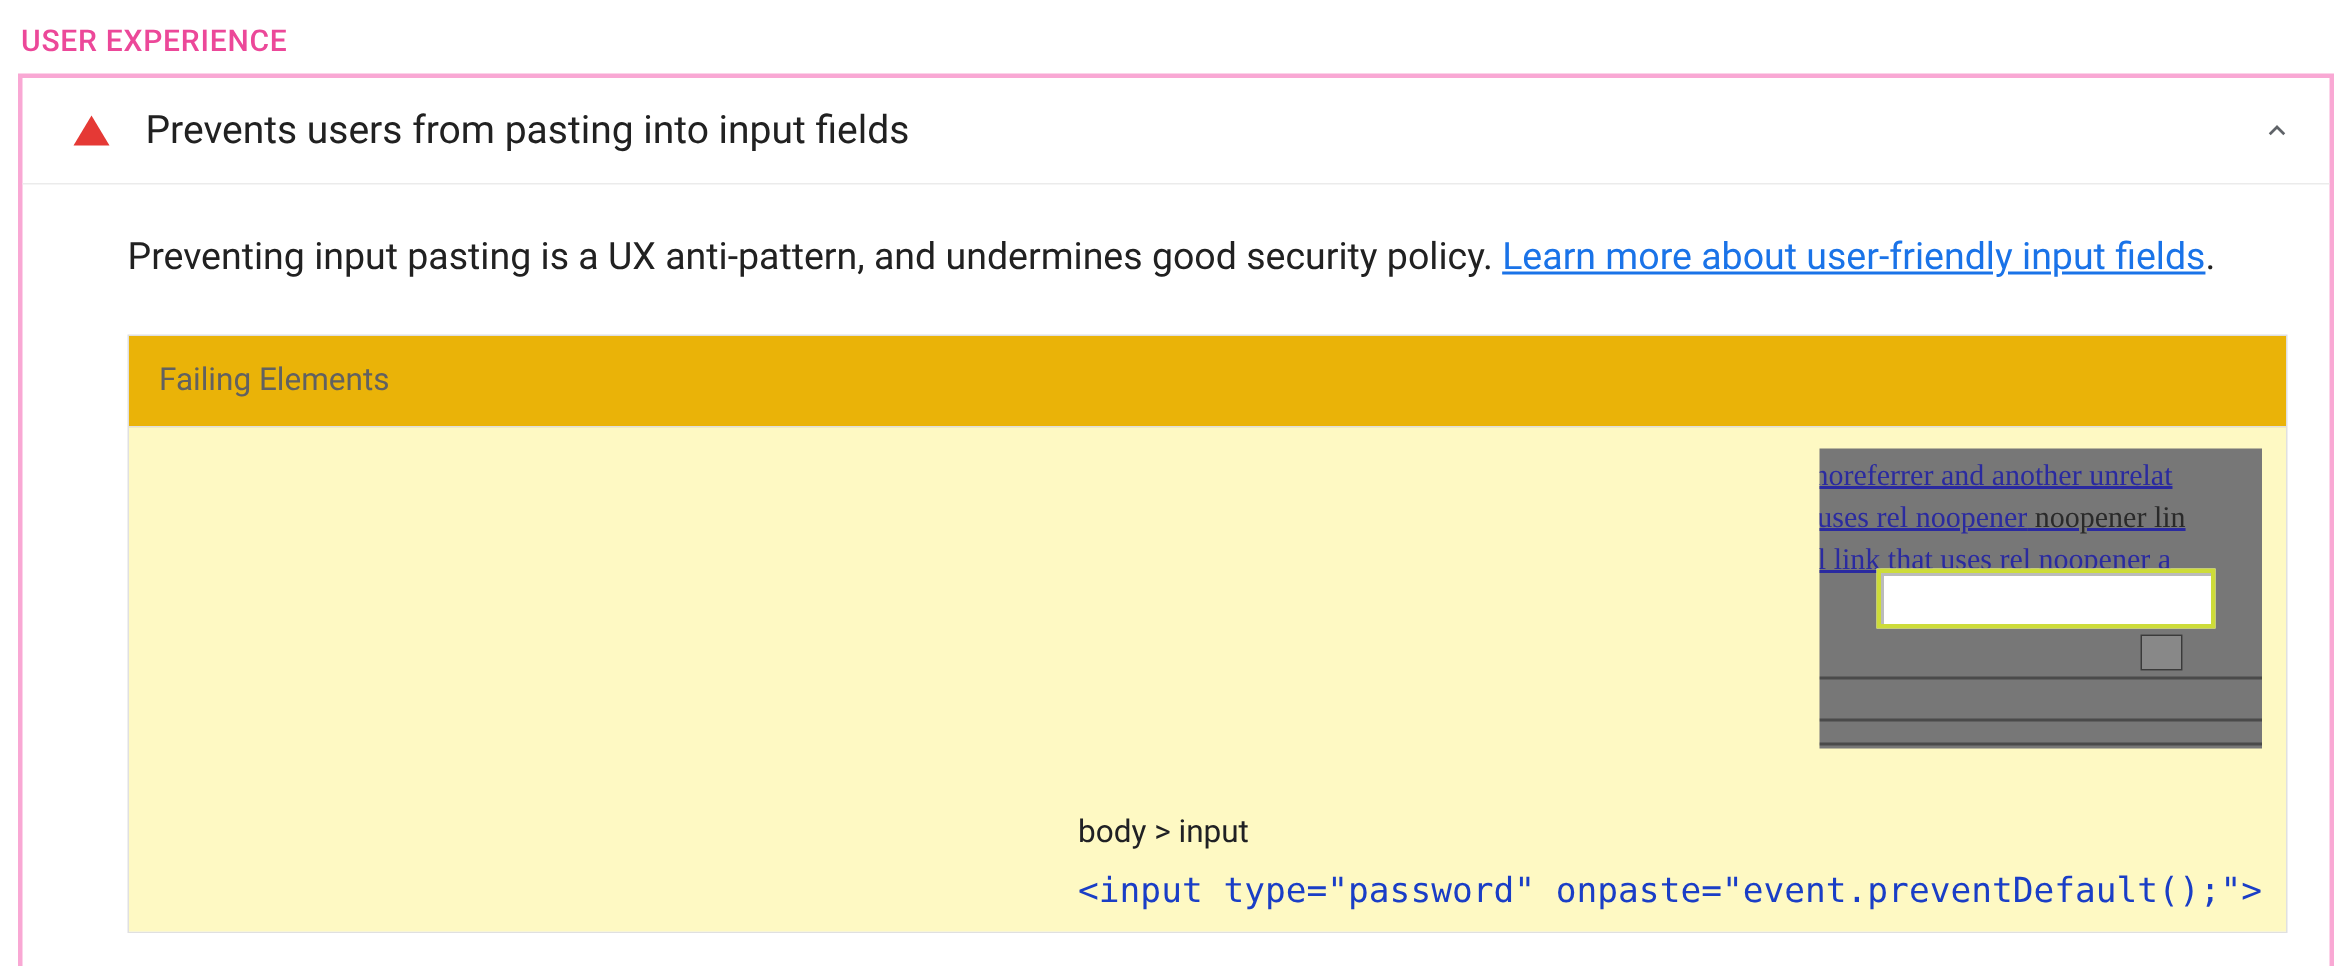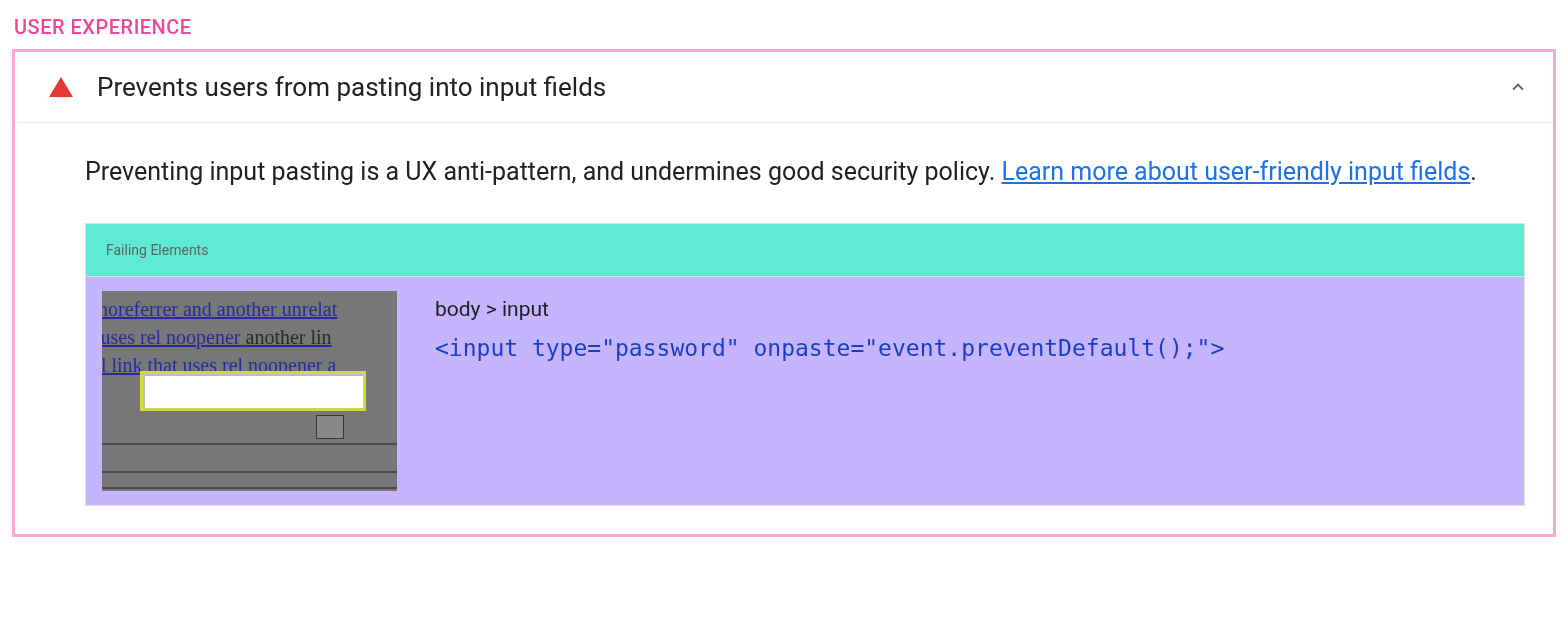--- a/index.html
+++ b/index.html
@@ -55,32 +55,33 @@
     margin-bottom: 28px;
   }
   .audit-desc a {
     color: #1a73e8;
     text-decoration: underline;
   }
   .failing-block {
     border: 1px solid #e0e0e0;
   }
   .failing-head {
-    background: #5eead4;
+    background: #eab308;
     border-bottom: 1px solid #e0e0e0;
     padding: 18px 20px;
-    font-size: 14px;
+    font-size: 21px;
     color: #616161;
   }
   .failing-body {
-    background: #c4b5fd;
+    background: #fef9c3;
     padding: 14px 16px;
     display: flex;
     gap: 38px;
-    align-items: flex-start;
+    align-items: flex-end;
+    flex-direction: column;
   }
   .thumb {
     width: 295px;
     height: 200px;
     background: #777;
     position: relative;
     overflow: hidden;
     flex-shrink: 0;
     font-family: "Times New Roman", serif;
   }
@@ -152,21 +153,21 @@
     <p class="audit-desc">
       <span>Preventing input pasting is a UX anti-pattern, and undermines good security policy. </span><a href="#">Learn more about user-friendly input fields</a><span>.</span>
     </p>
 
     <div class="failing-block">
       <div class="failing-head">Failing Elements</div>
       <div class="failing-body">
 
         <div class="thumb">
           <span class="linky l1"> noreferrer and another unrelat</span>
-          <span class="linky l2"><span>t uses rel noopener</span><span class="plain"> another lin</span></span>
+          <span class="linky l2"><span>t uses rel noopener</span><span class="plain"> noopener lin</span></span>
           <span class="linky l3">al link that uses rel noopener a</span>
 
           <div class="hi-input"></div>
           <div class="iconbox"></div>
           <div class="hr1"></div>
             <div class="hr2"></div>
             <div class="hr3"></div>
         </div>
 
         <div class="fail-detail">

